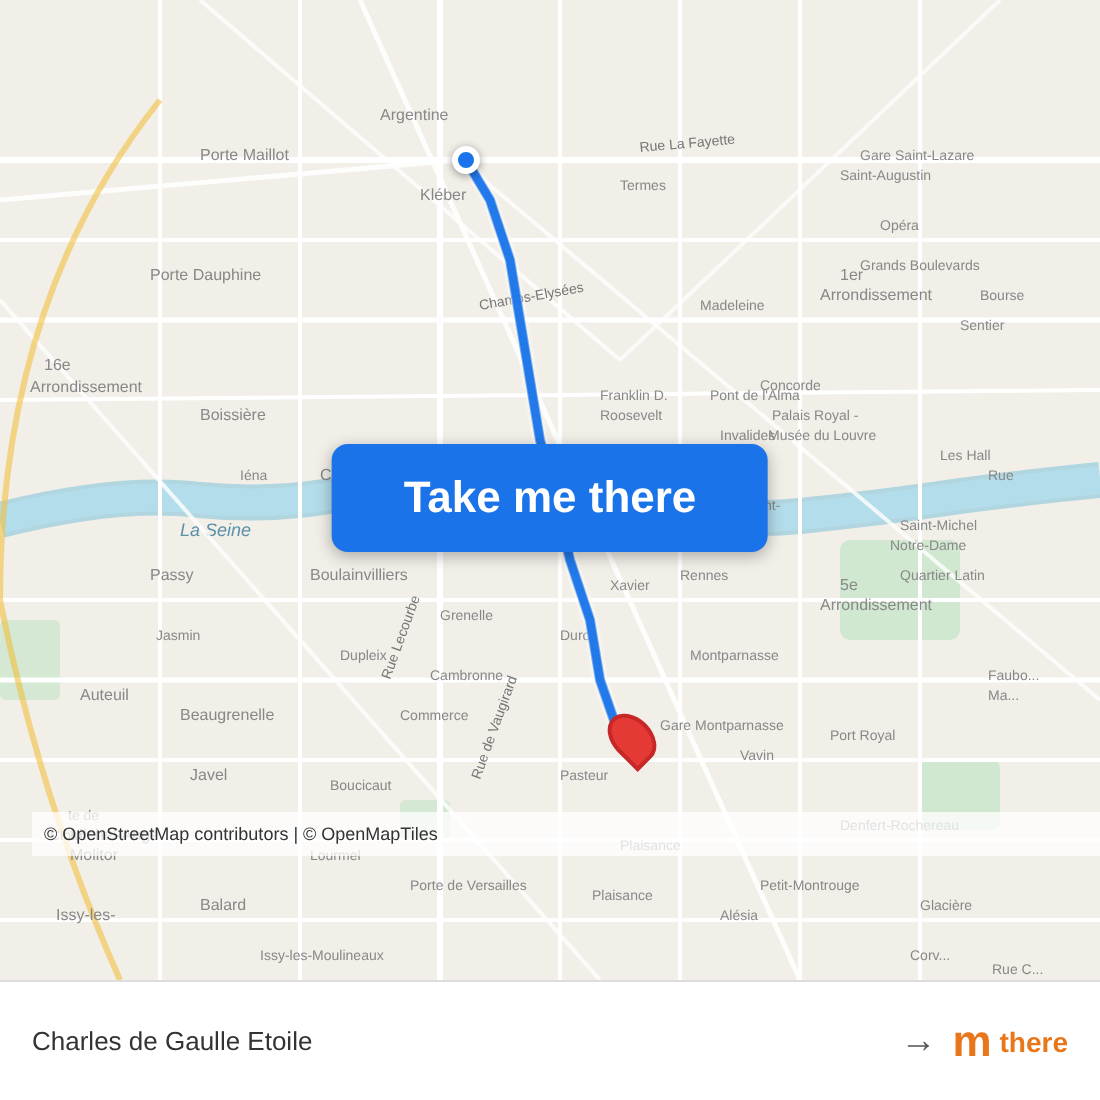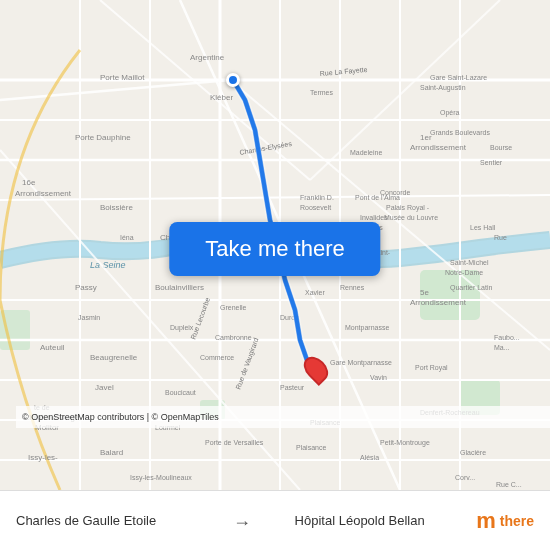--- a/index.html
+++ b/index.html
@@ -30,21 +30,21 @@
       position: absolute;
       left: 50%;
       top: 222px;
       transform: translateX(-50%);
       background-color: #1a73e8;
       color: white;
       border: none;
       border-radius: 8px;
       padding: 14px 36px;
       font-size: 22px;
-      font-weight: normal;
+      font-weight: bold;
       cursor: pointer;
       white-space: nowrap;
       box-shadow: 0 2px 8px rgba(0,0,0,0.3);
       z-index: 10;
     }
 
     #bottom-bar {
       width: 550px;
       height: 60px;
       background: white;
@@ -282,20 +282,17 @@
   <div id="attribution">
     <span>© OpenStreetMap contributors | © OpenMapTiles</span>
   </div>
 </div>
 
 <div id="bottom-bar">
   <div class="route-point">
     <span class="route-point-text">Charles de Gaulle Etoile</span>
   </div>
   <span class="arrow-icon">→</span>
-  <div class="route-point" style="justify-content: center;">
-    <span class="route-point-text">Hôpital Léopold Bellan</span>
-  </div>
   <div class="moovit-logo">
     <span class="moovit-m">m</span>
     <span class="moovit-text">there</span>
   </div>
 </div>
 
 </body></html>

